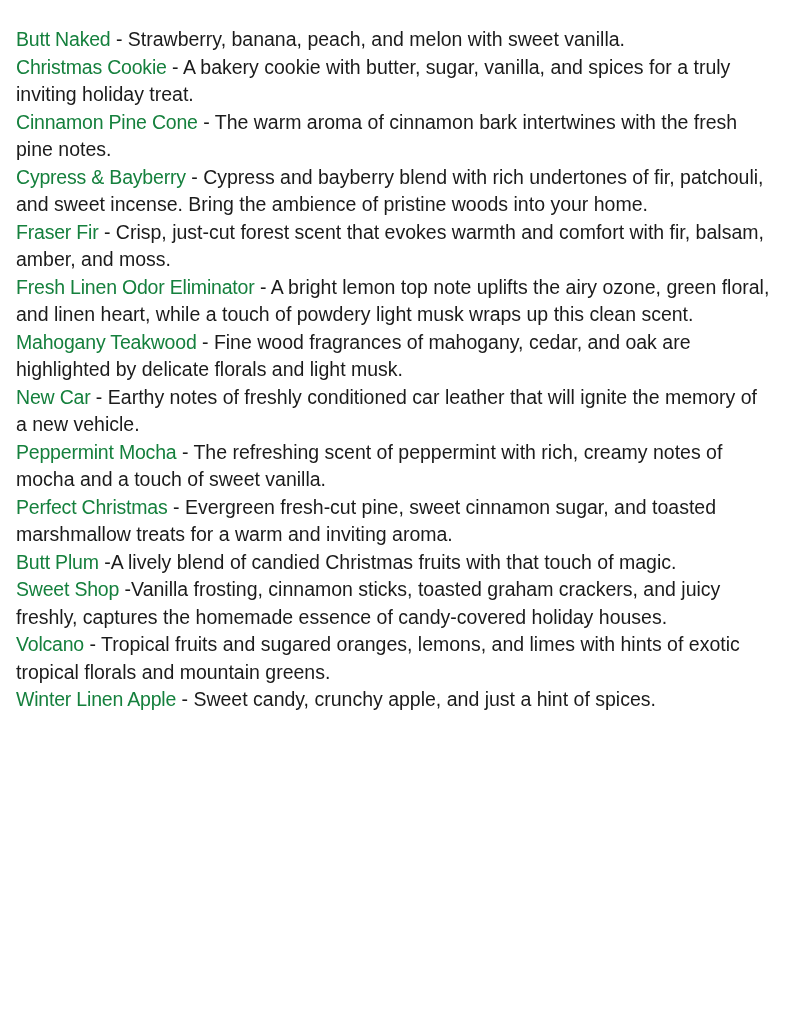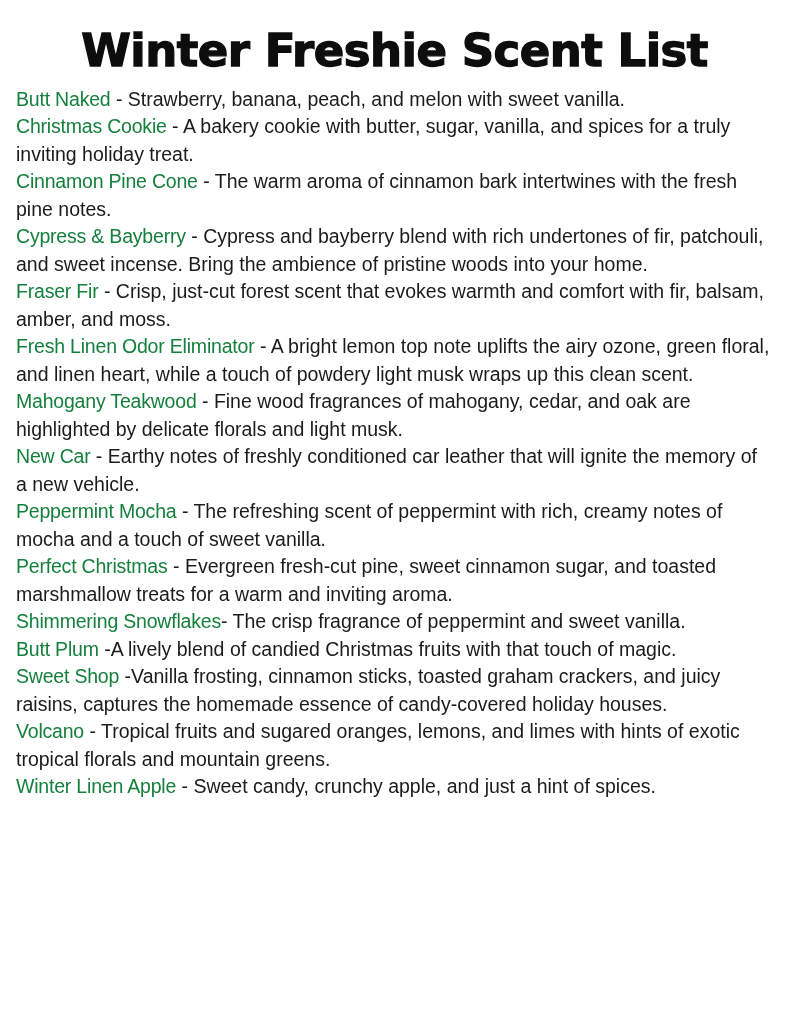--- a/index.html
+++ b/index.html
@@ -42,21 +42,20 @@
     letter-spacing: -0.2px;
   }
   .scent-desc {
     font-weight: 400;
   }
 </style>
 </head>
 <body>
 
 <div class="page">
-  <h1 class="page-title">Winter Freshie Scent List</h1>
 
   <div class="scent-list">
   <p class="scent-item"><span class="scent-name">Butt Naked</span><span class="scent-desc"> - Strawberry, banana, peach, and melon with sweet vanilla.</span></p>
 
   <p class="scent-item"><span class="scent-name">Christmas Cookie</span><span class="scent-desc"> - A bakery cookie with butter, sugar, vanilla, and spices for a truly inviting holiday treat.</span></p>
 
   <p class="scent-item"><span class="scent-name">Cinnamon Pine Cone</span><span class="scent-desc"> - The warm aroma of cinnamon bark intertwines with the fresh pine notes.</span></p>
 
   <p class="scent-item"><span class="scent-name">Cypress &amp; Bayberry</span><span class="scent-desc"> - Cypress and bayberry blend with rich undertones of fir, patchouli, and sweet incense. Bring the ambience of pristine woods into your home.</span></p>
 
@@ -65,24 +64,23 @@
   <p class="scent-item"><span class="scent-name">Fresh Linen Odor Eliminator</span><span class="scent-desc"> - A bright lemon top note uplifts the airy ozone, green floral, and linen heart, while a touch of powdery light musk wraps up this clean scent.</span></p>
 
   <p class="scent-item"><span class="scent-name">Mahogany Teakwood</span><span class="scent-desc"> - Fine wood fragrances of mahogany, cedar, and oak are highlighted by delicate florals and light musk.</span></p>
 
   <p class="scent-item"><span class="scent-name">New Car</span><span class="scent-desc"> - Earthy notes of freshly conditioned car leather that will ignite the memory of a new vehicle.</span></p>
 
   <p class="scent-item"><span class="scent-name">Peppermint Mocha</span><span class="scent-desc"> - The refreshing scent of peppermint with rich, creamy notes of mocha and a touch of sweet vanilla.</span></p>
 
   <p class="scent-item"><span class="scent-name">Perfect Christmas</span><span class="scent-desc"> - Evergreen fresh-cut pine, sweet cinnamon sugar, and toasted marshmallow treats for a warm and inviting aroma.</span></p>
 
-  <p class="scent-item"><span class="scent-name">Shimmering Snowflakes</span><span class="scent-desc">- The crisp fragrance of peppermint and sweet vanilla.</span></p>
 
   <p class="scent-item"><span class="scent-name">Butt Plum</span><span class="scent-desc"> -A lively blend of candied Christmas fruits with that touch of magic.</span></p>
 
 
-  <p class="scent-item"><span class="scent-name">Sweet Shop</span><span class="scent-desc"> -Vanilla frosting, cinnamon sticks, toasted graham crackers, and juicy raisins, captures the homemade essence of candy-covered holiday houses.</span></p>
+  <p class="scent-item"><span class="scent-name">Sweet Shop</span><span class="scent-desc"> -Vanilla frosting, cinnamon sticks, toasted graham crackers, and juicy freshly, captures the homemade essence of candy-covered holiday houses.</span></p>
 
   <p class="scent-item"><span class="scent-name">Volcano</span><span class="scent-desc"> - Tropical fruits and sugared oranges, lemons, and limes with hints of exotic tropical florals and mountain greens.</span></p>
 
   <p class="scent-item"><span class="scent-name">Winter Linen Apple</span><span class="scent-desc"> - Sweet candy, crunchy apple, and just a hint of spices.</span></p>
 </div>
 </div>
 
 </body></html>

